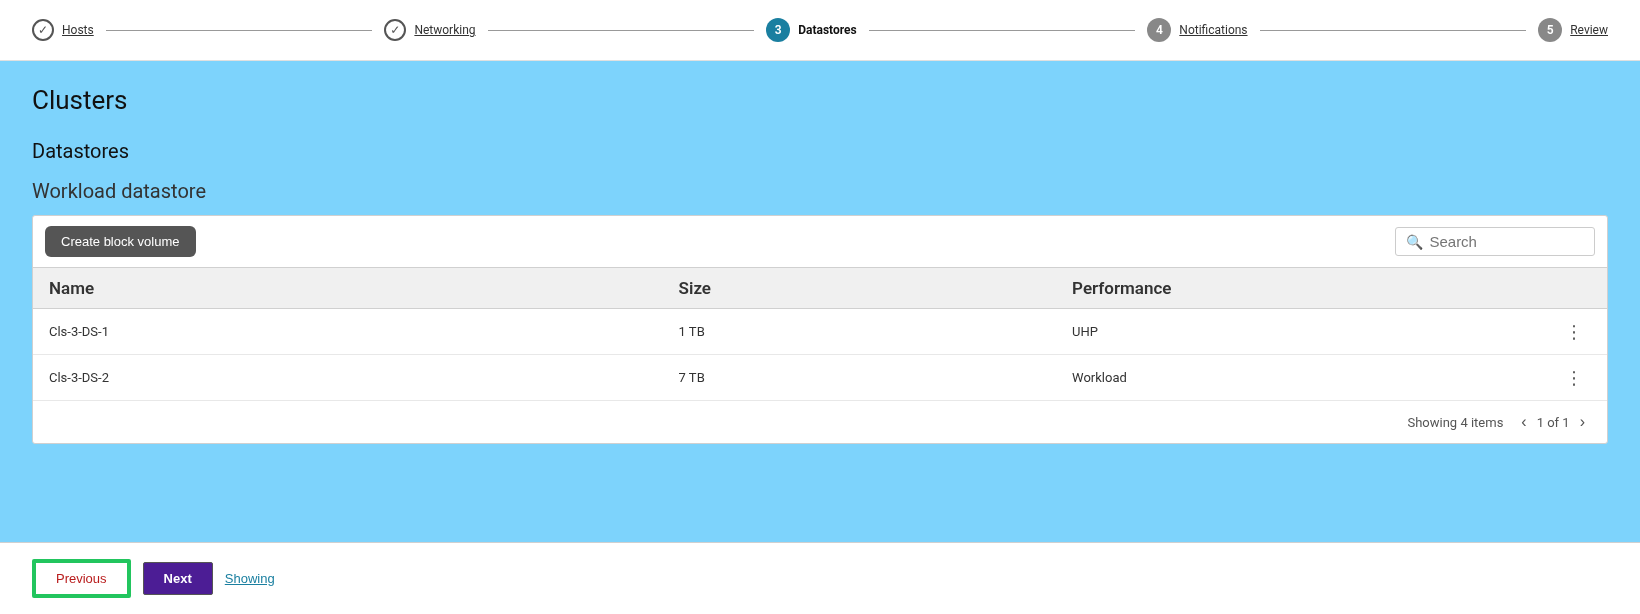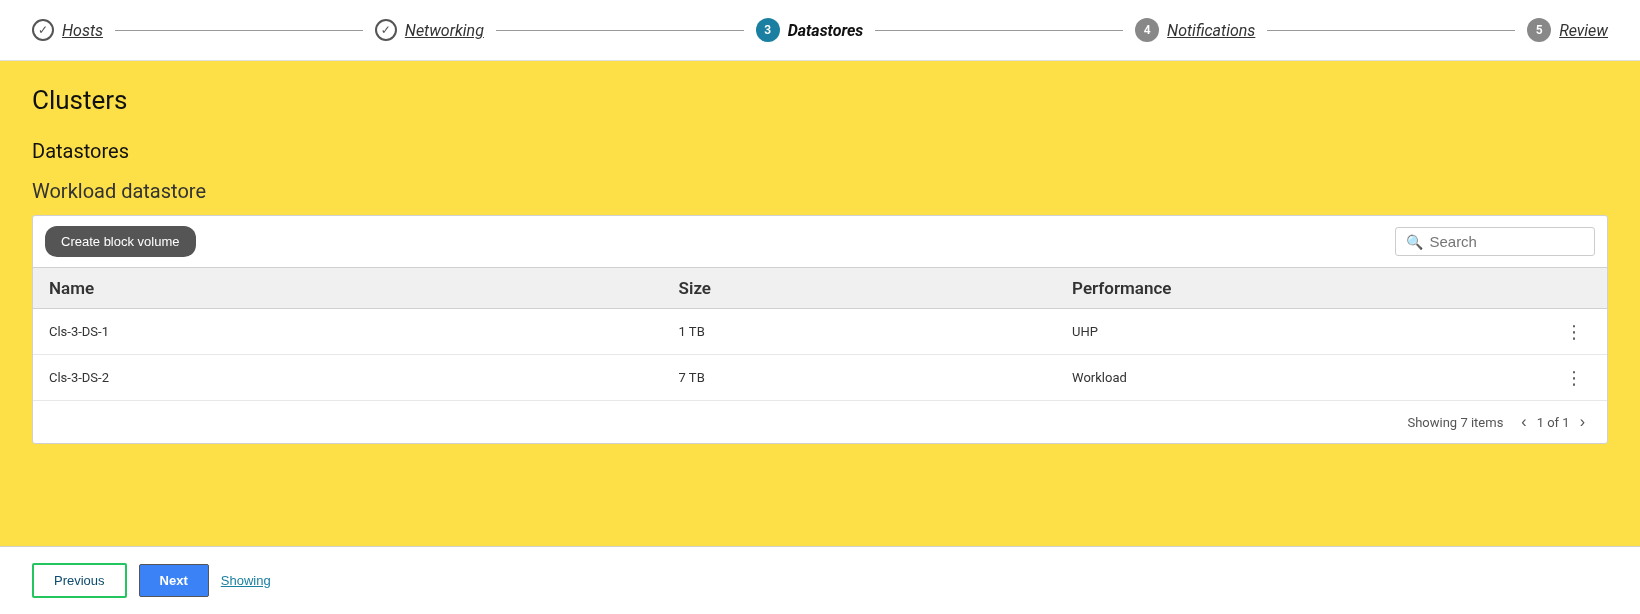--- a/index.html
+++ b/index.html
@@ -15,21 +15,21 @@
     .page-wrapper {
       background: #f5f5f5;
       min-height: 614px;
       display: flex;
       flex-direction: column;
     }
 
     .main-content {
       flex: 1;
       padding: 24px 32px;
-      background: #fde047;
+      background: #7dd3fc;
     }
 
     .page-title {
       font-size: 26px;
       font-weight: 400;
       color: #111;
       margin-bottom: 24px;
     }
 
     
@@ -75,23 +75,22 @@
       border: 2px solid #555;
       border-radius: 50%;
       display: flex;
       align-items: center;
       justify-content: center;
       color: #555;
       font-size: 12px;
     }
 
     .step-label {
-      font-size: 16px;
-      color: #333;
-      font-style: italic;
+      font-size: 12px;
+      color: #333;
     }
 
     .step-label.active {
       font-weight: 700;
       color: #111;
     }
 
     .step-label.link {
       color: #333;
       text-decoration: underline;
@@ -135,21 +134,21 @@
       border-bottom: 1px solid #d0d0d0;
     }
 
     .btn-create {
       background: #555;
       color: #fff;
       border: none;
       padding: 8px 16px;
       font-size: 13px;
       cursor: pointer;
-      border-radius: 12px;
+      border-radius: 6px;
     }
 
     .search-box {
       display: flex;
       align-items: center;
       border: 1px solid #ccc;
       border-radius: 3px;
       padding: 5px 10px;
       gap: 6px;
       width: 200px;
@@ -251,30 +250,30 @@
       background: #fff;
       border-top: 1px solid #d0d0d0;
       padding: 16px 32px;
       display: flex;
       align-items: center;
       gap: 12px;
     }
 
     .btn-prev {
       background: #fff;
-      border: 2px solid #22c55e;
-      color: #0c4a6e;
+      border: 4px solid #22c55e;
+      color: #b91c1c;
       padding: 8px 20px;
       font-size: 13px;
       cursor: pointer;
       border-radius: 2px;
     }
 
     .btn-next {
-      background: #3b82f6;
+      background: #4c1d95;
       border: 1px solid #555;
       color: #fff;
       padding: 8px 20px;
       font-size: 13px;
       cursor: pointer;
       border-radius: 2px;
       font-weight: 600;
     }
 
     .btn-cancel {
@@ -364,21 +363,21 @@
       <td class="col-size">7 TB</td>
       <td class="col-perf">Workload</td>
       <td class="col-action">
         <span class="more-icon">⋮</span>
       </td>
     </tr>
           </tbody>
       </table>
 
       <div class="table-footer">
-        <span>Showing 7 items</span>
+        <span>Showing 4 items</span>
         <div class="pagination-controls">
           <button class="page-nav">‹</button>
           <span>1 of 1</span>
           <button class="page-nav">›</button>
         </div>
       </div>
 
     </div>
   </div>
 

